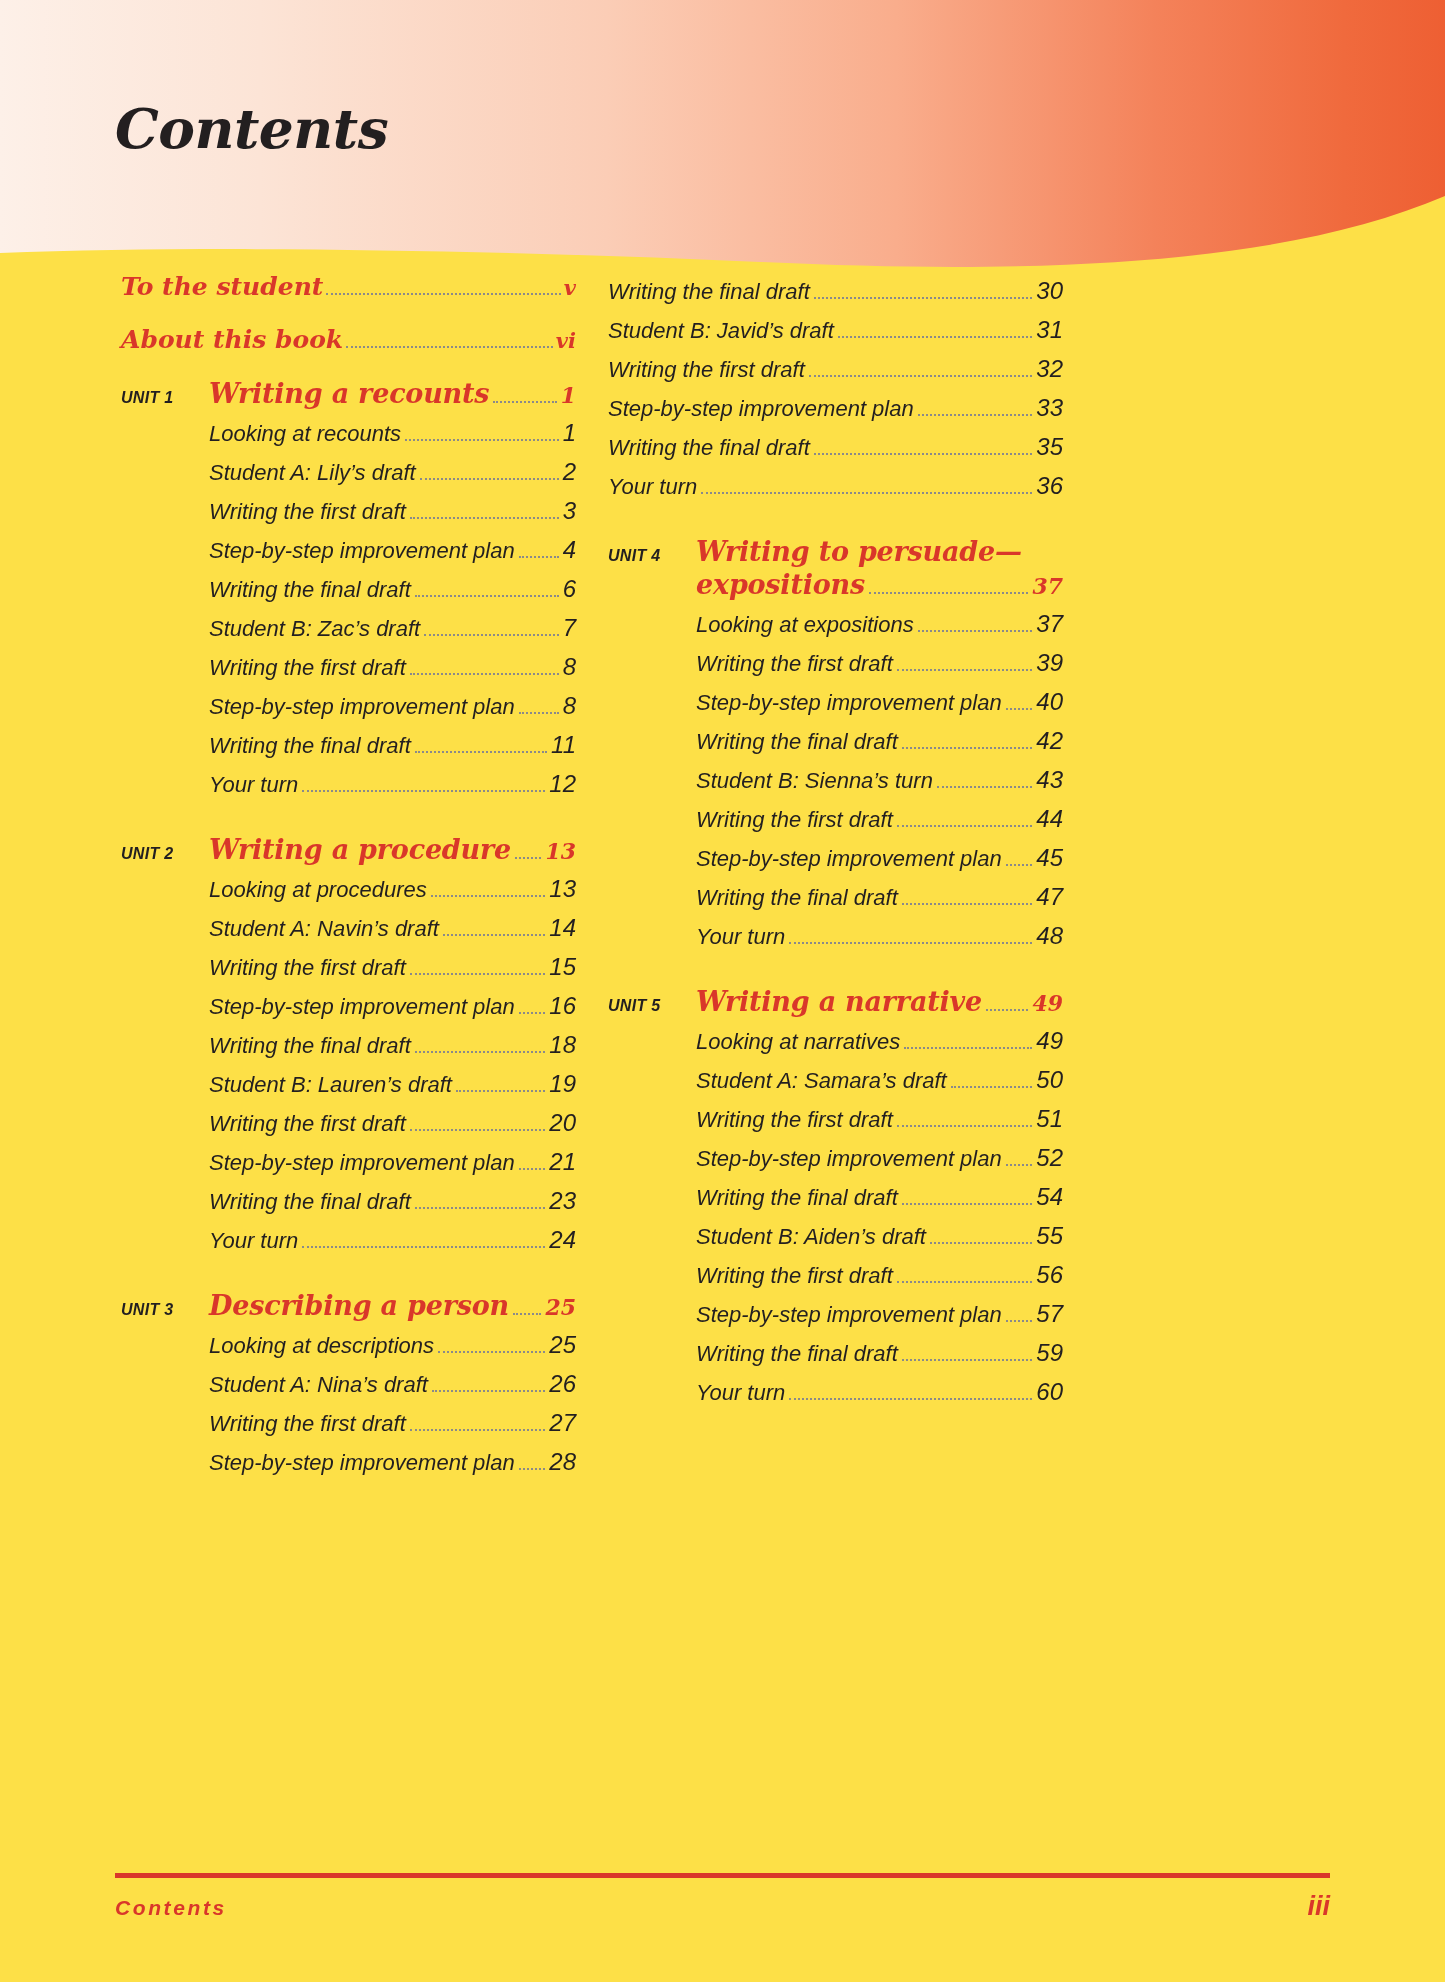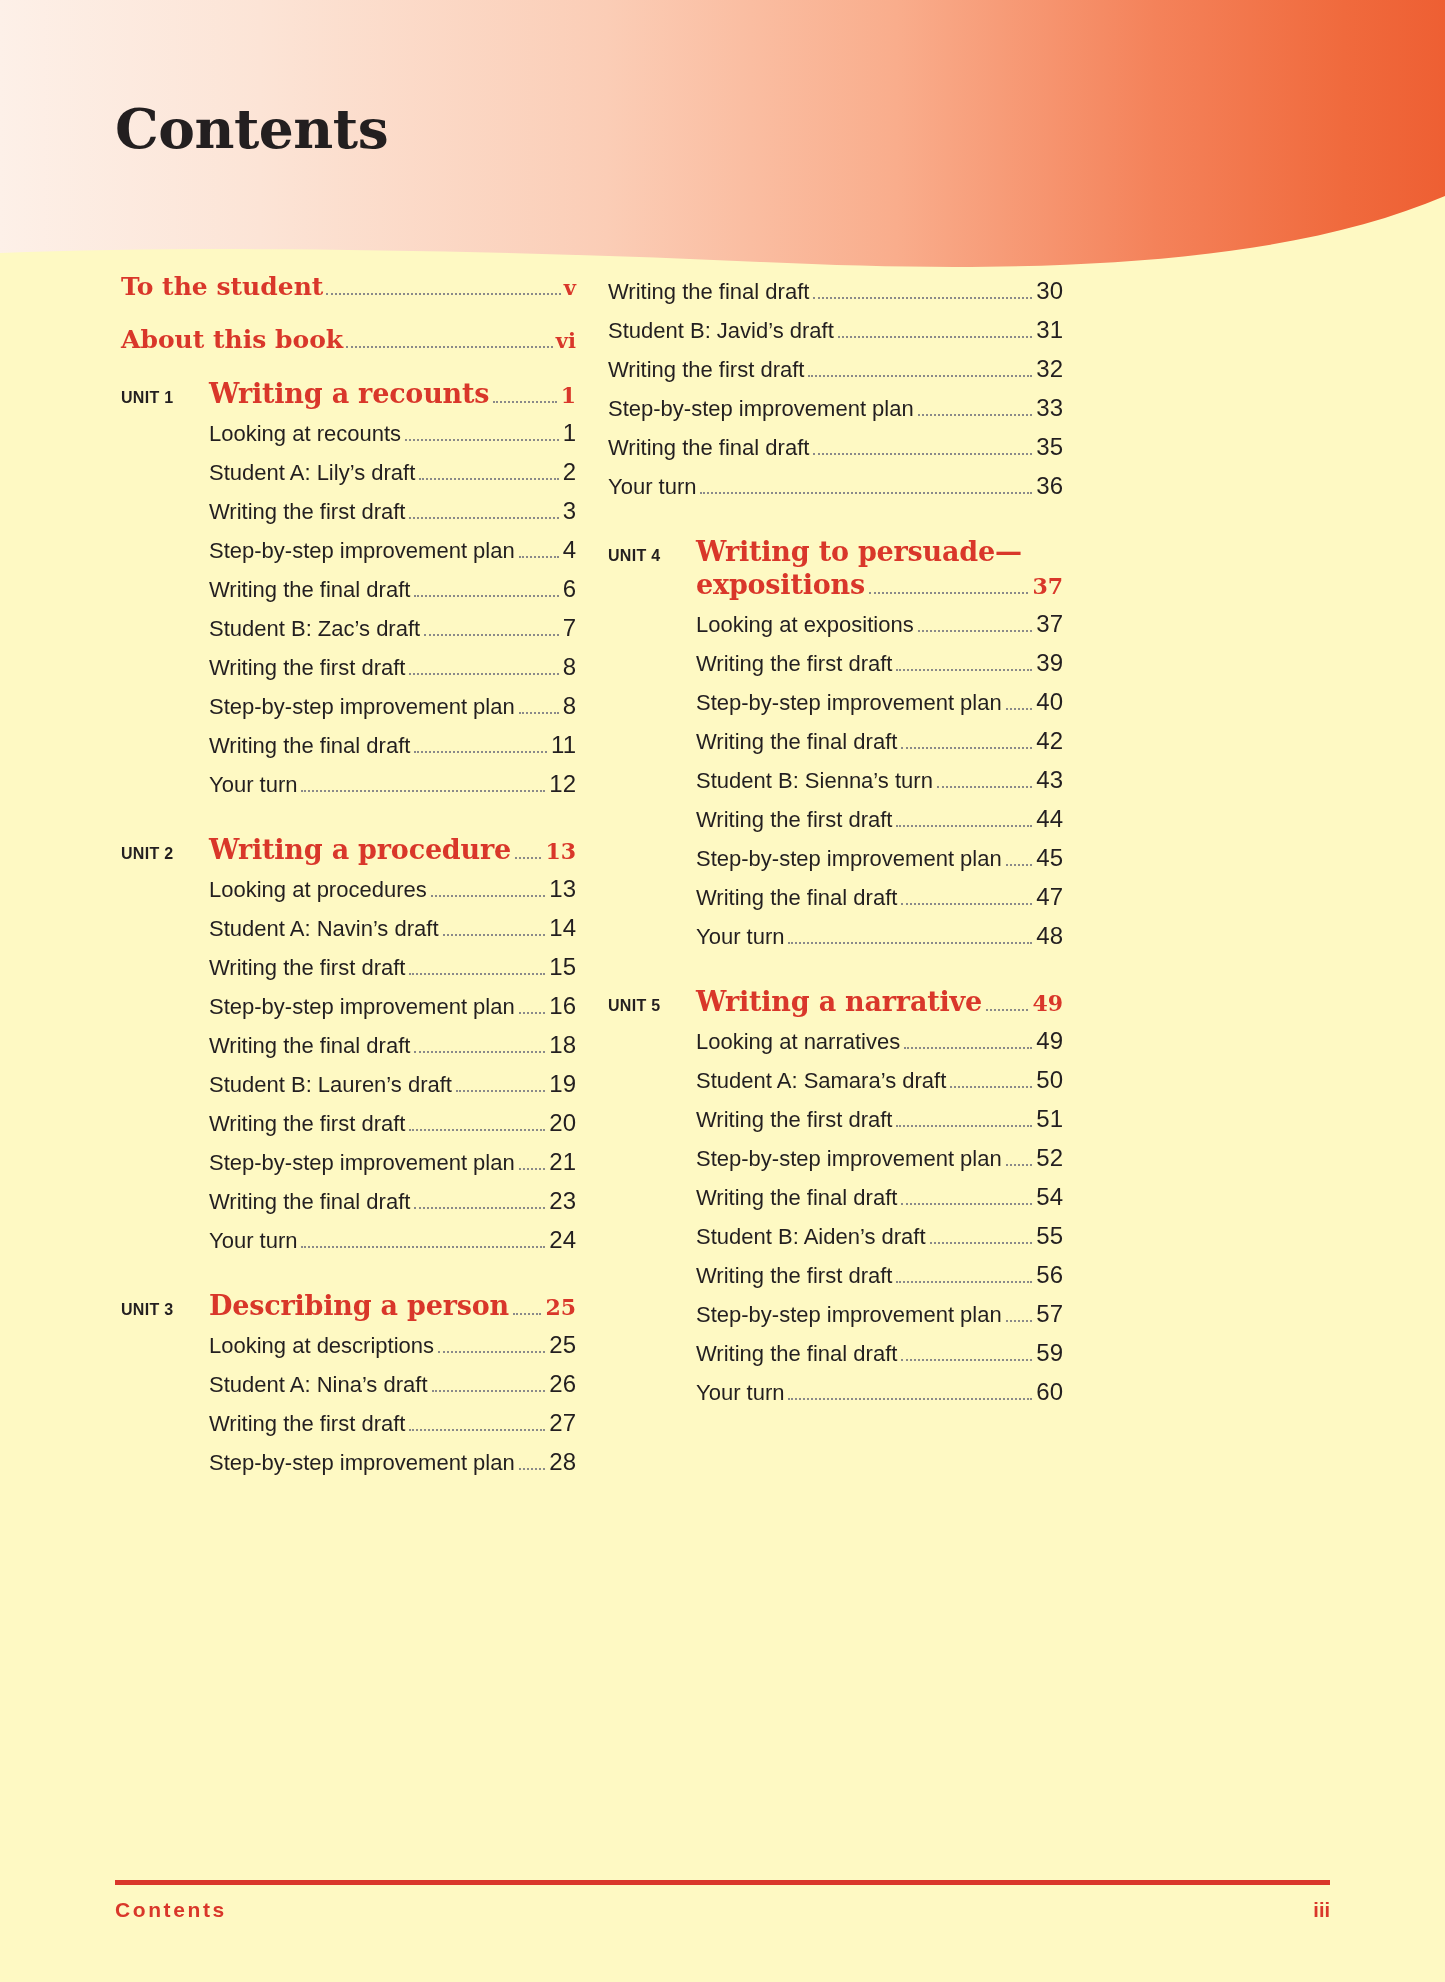--- a/index.html
+++ b/index.html
@@ -7,22 +7,23 @@
     padding: 0;
     background: #ffffff;
   }
   body {
     font-family: "Liberation Sans", sans-serif;
   }
   .page {
     position: relative;
     width: 1445px;
     height: 1982px;
-    background: #fef9c3;
+    background: #fde047;
     overflow: hidden;
+    font-style: italic;
   }
 
   
   .banner {
     position: absolute;
     left: 0;
     top: 0;
     width: 1445px;
     height: 300px;
     overflow: hidden;
@@ -185,21 +186,21 @@
   .footer-label {
     font-family: "Liberation Sans", sans-serif;
     font-weight: bold;
     font-size: 21px;
     letter-spacing: 2.6px;
     color: #d9372a;
   }
   .footer-page {
     font-family: "Liberation Sans", sans-serif;
     font-weight: bold;
-    font-size: 20px;
+    font-size: 27px;
     color: #d9372a;
   }
 </style>
 </head>
 <body>
 
 <div class="page">
 
   <div class="banner">
     <svg width="1445" height="300" viewBox="0 0 1445 300" xmlns="http://www.w3.org/2000/svg">

